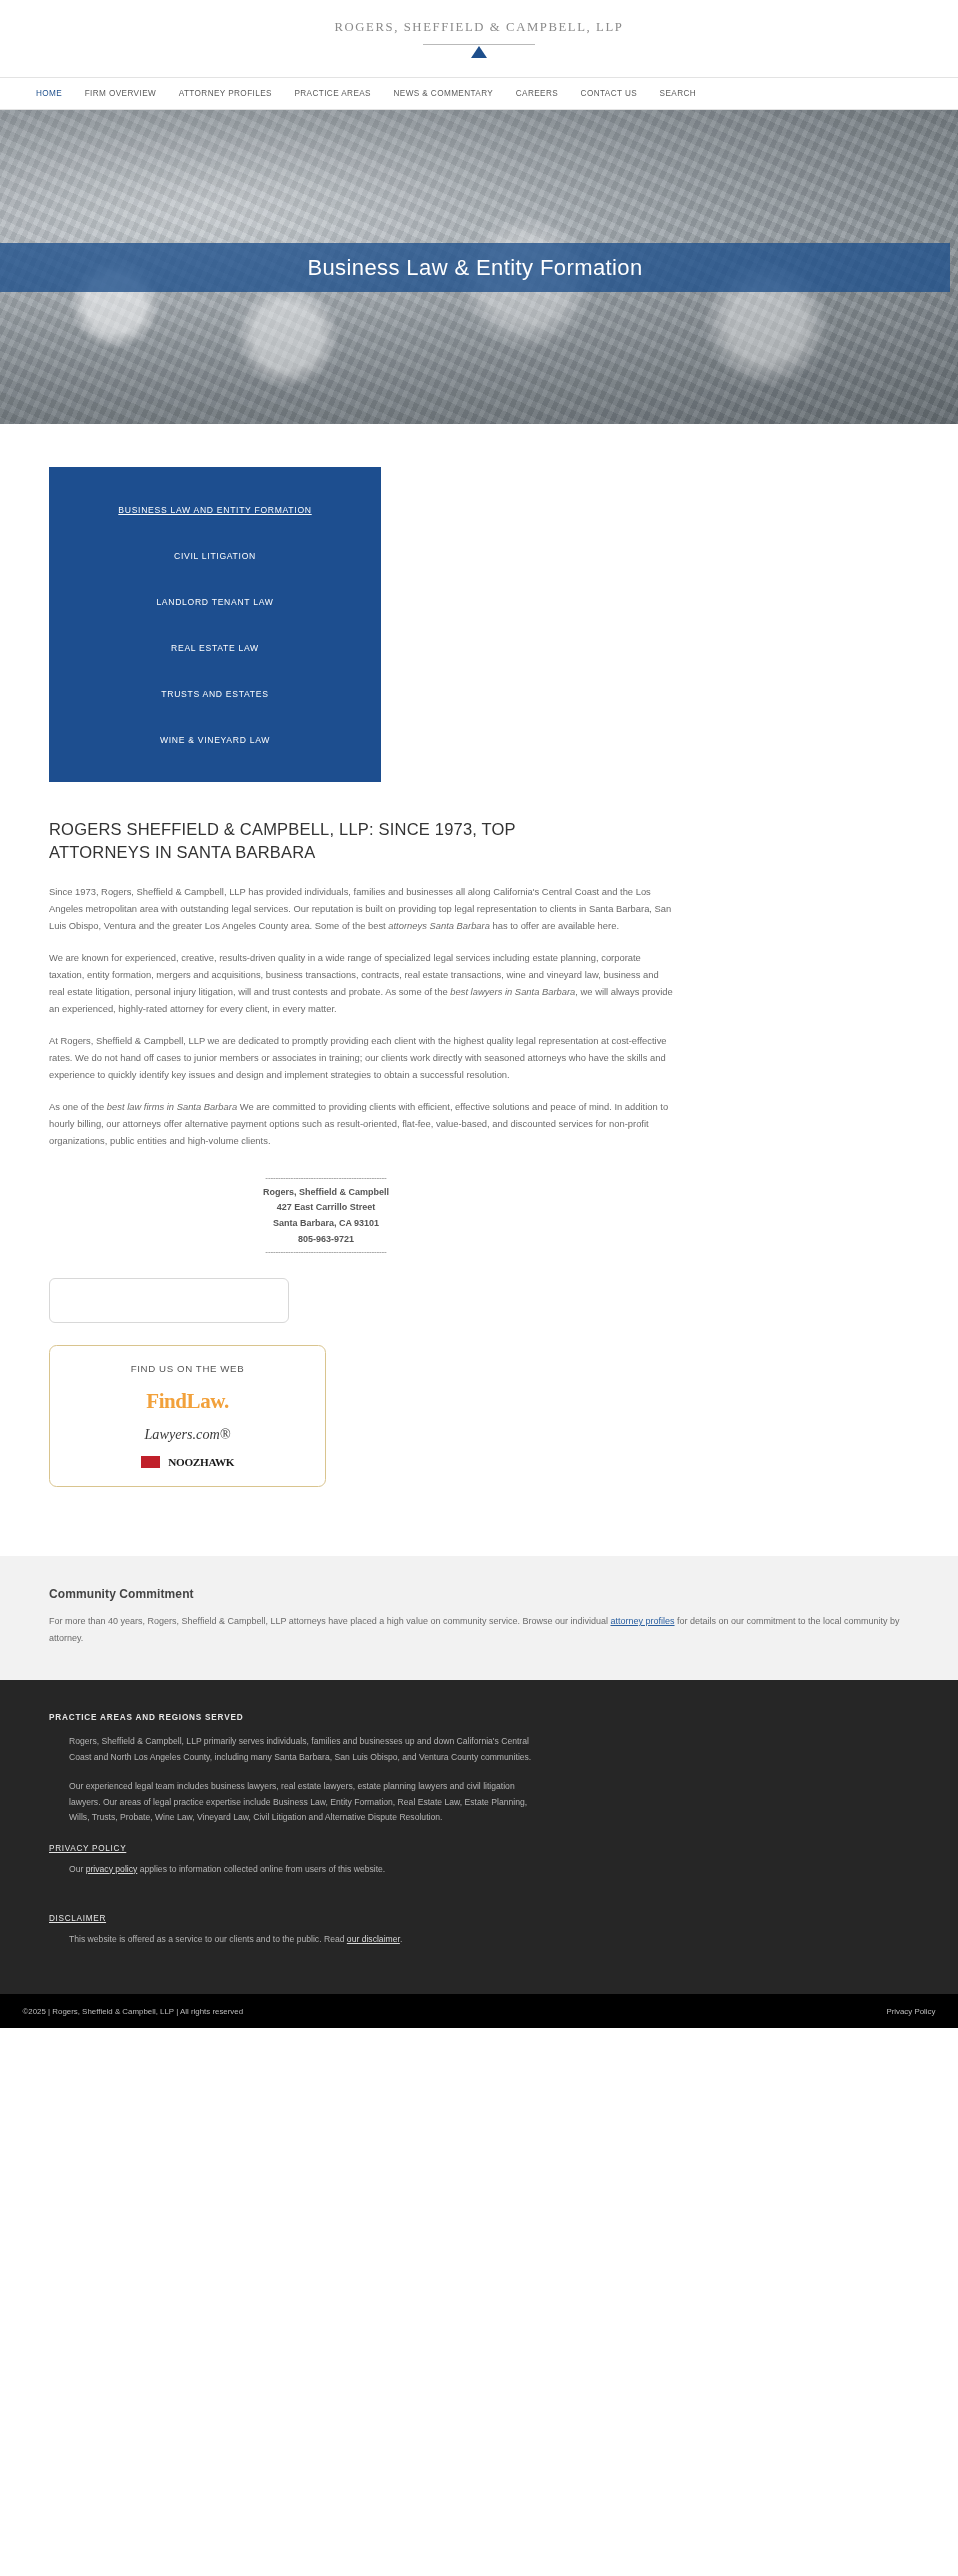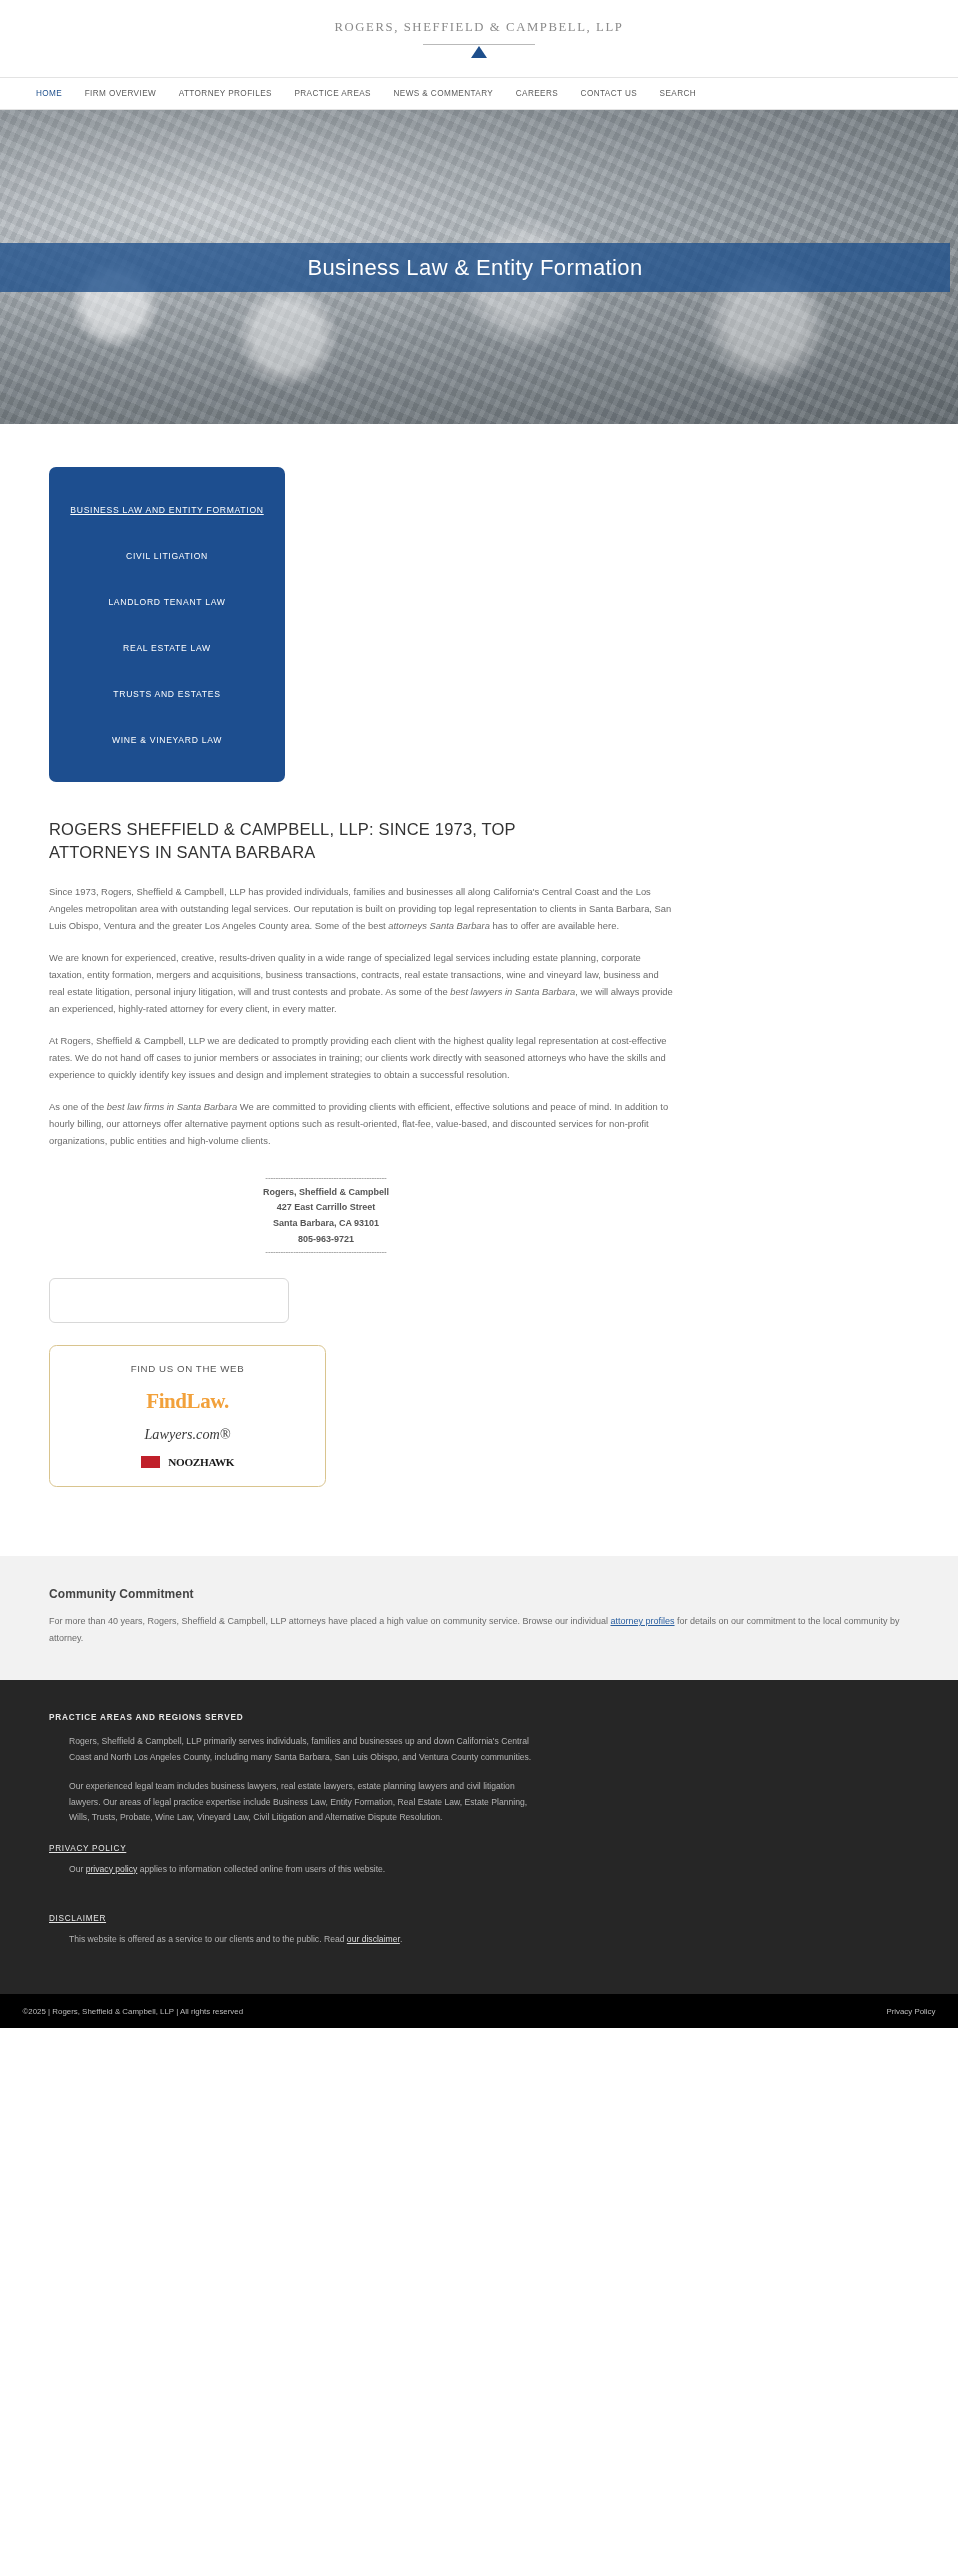--- a/index.html
+++ b/index.html
@@ -113,24 +113,23 @@
     width: 100%;
     padding: 0 0 0 0;
   }
   .content-wrap {
     width: 958px;
     padding: 43px 49px 30px 49px;
   }
 
   
   .practice-box {
-    width: 236px;
+    width: 332px;
     background: #1d4e8f;
     padding: 19.5px 0 19.5px 0;
-    border-radius: 7px;
   }
   .practice-item {
     color: #ffffff;
     font-size: 8.6px;
     letter-spacing: 0.7px;
     text-align: center;
     padding: 18px 7.5px;
     text-decoration: none;
     display: block;
   }

